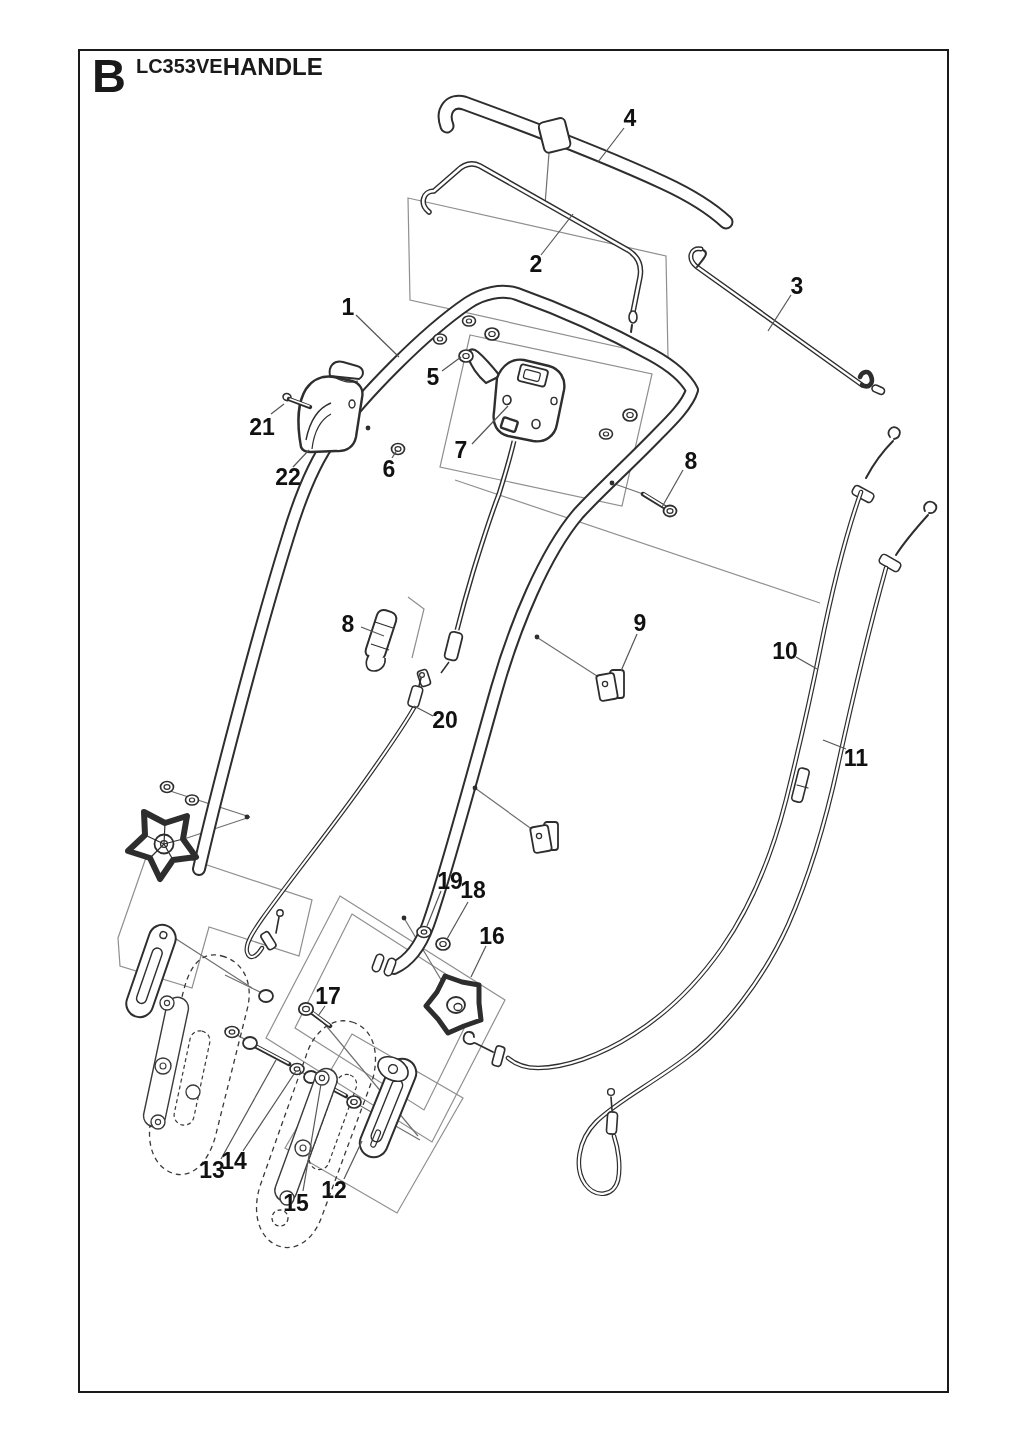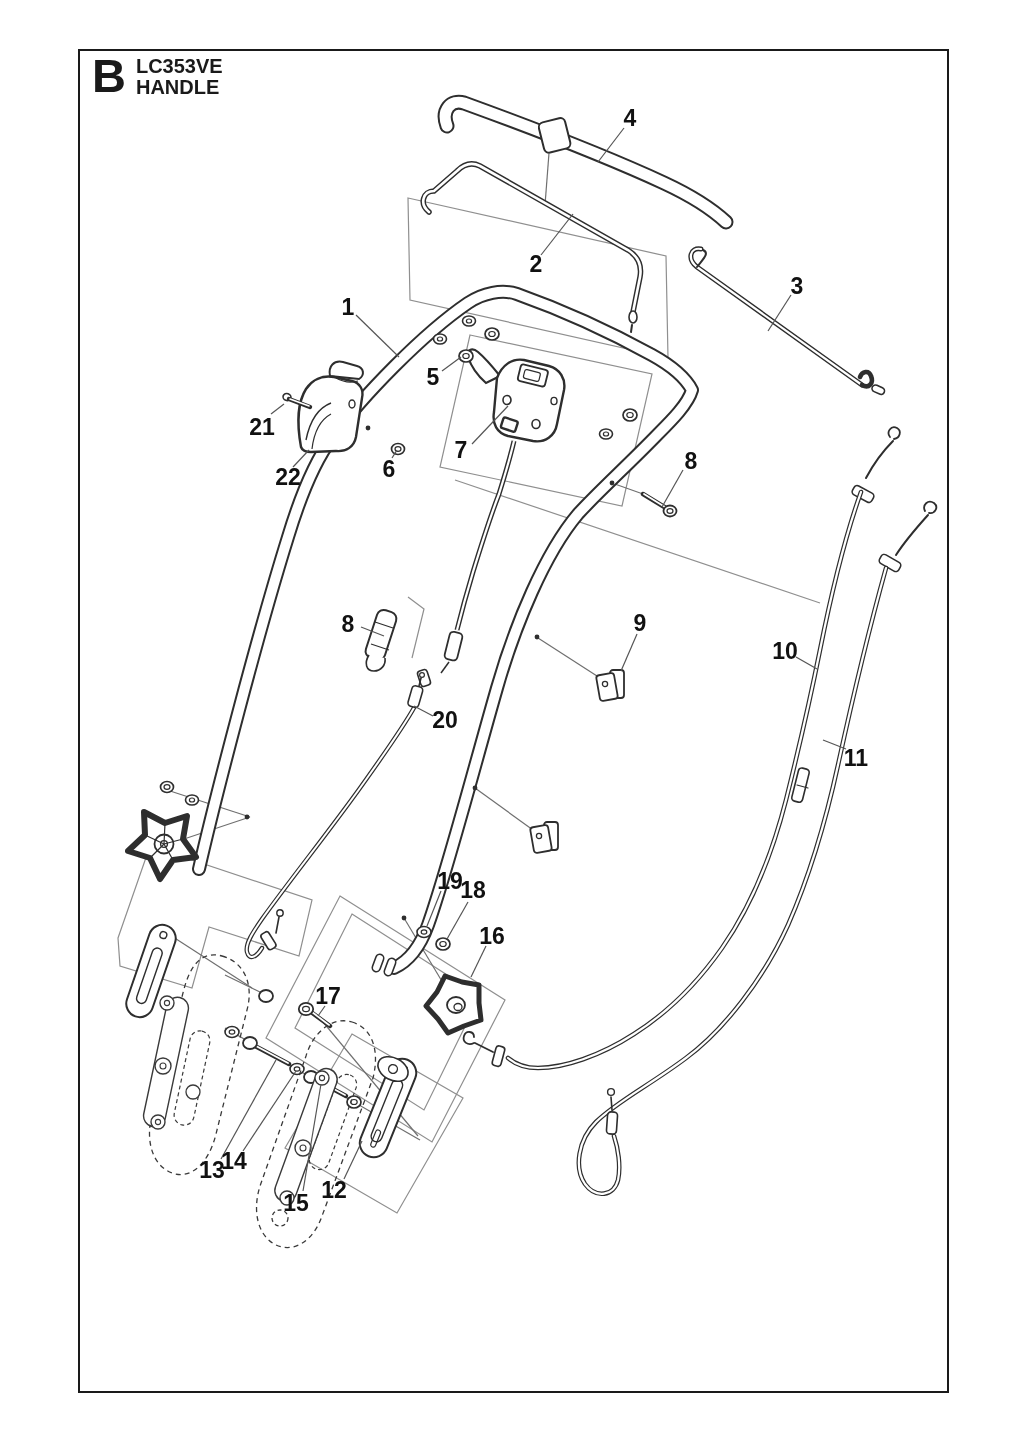--- a/index.html
+++ b/index.html
@@ -16,23 +16,23 @@
     box-sizing:border-box;
   }
   .header{
     position:absolute;left:92px;top:54px;
     display:flex;align-items:flex-start;gap:10px;
     color:#1a1a1a;
   }
   .section-letter{
     font-size:47px;font-weight:bold;line-height:44px;letter-spacing:0;
   }
-  .title-block{display:flex;flex-direction:column;padding-top:2px;}
+  .title-block{display:flex;flex-direction:row;padding-top:2px;}
   .model{font-size:20px;font-weight:bold;line-height:21px;}
-  .subtitle{font-size:20px;font-weight:bold;line-height:21px;}
+  .subtitle{font-size:24px;font-weight:bold;line-height:21px;}
   svg.diagram{position:absolute;left:0;top:0;}
   .callout-text{
     font-family:"Liberation Sans", sans-serif;
     font-weight:bold;font-size:23px;fill:#111111;
   }
 </style>
 </head>
 <body>
 
 <div class="page">

